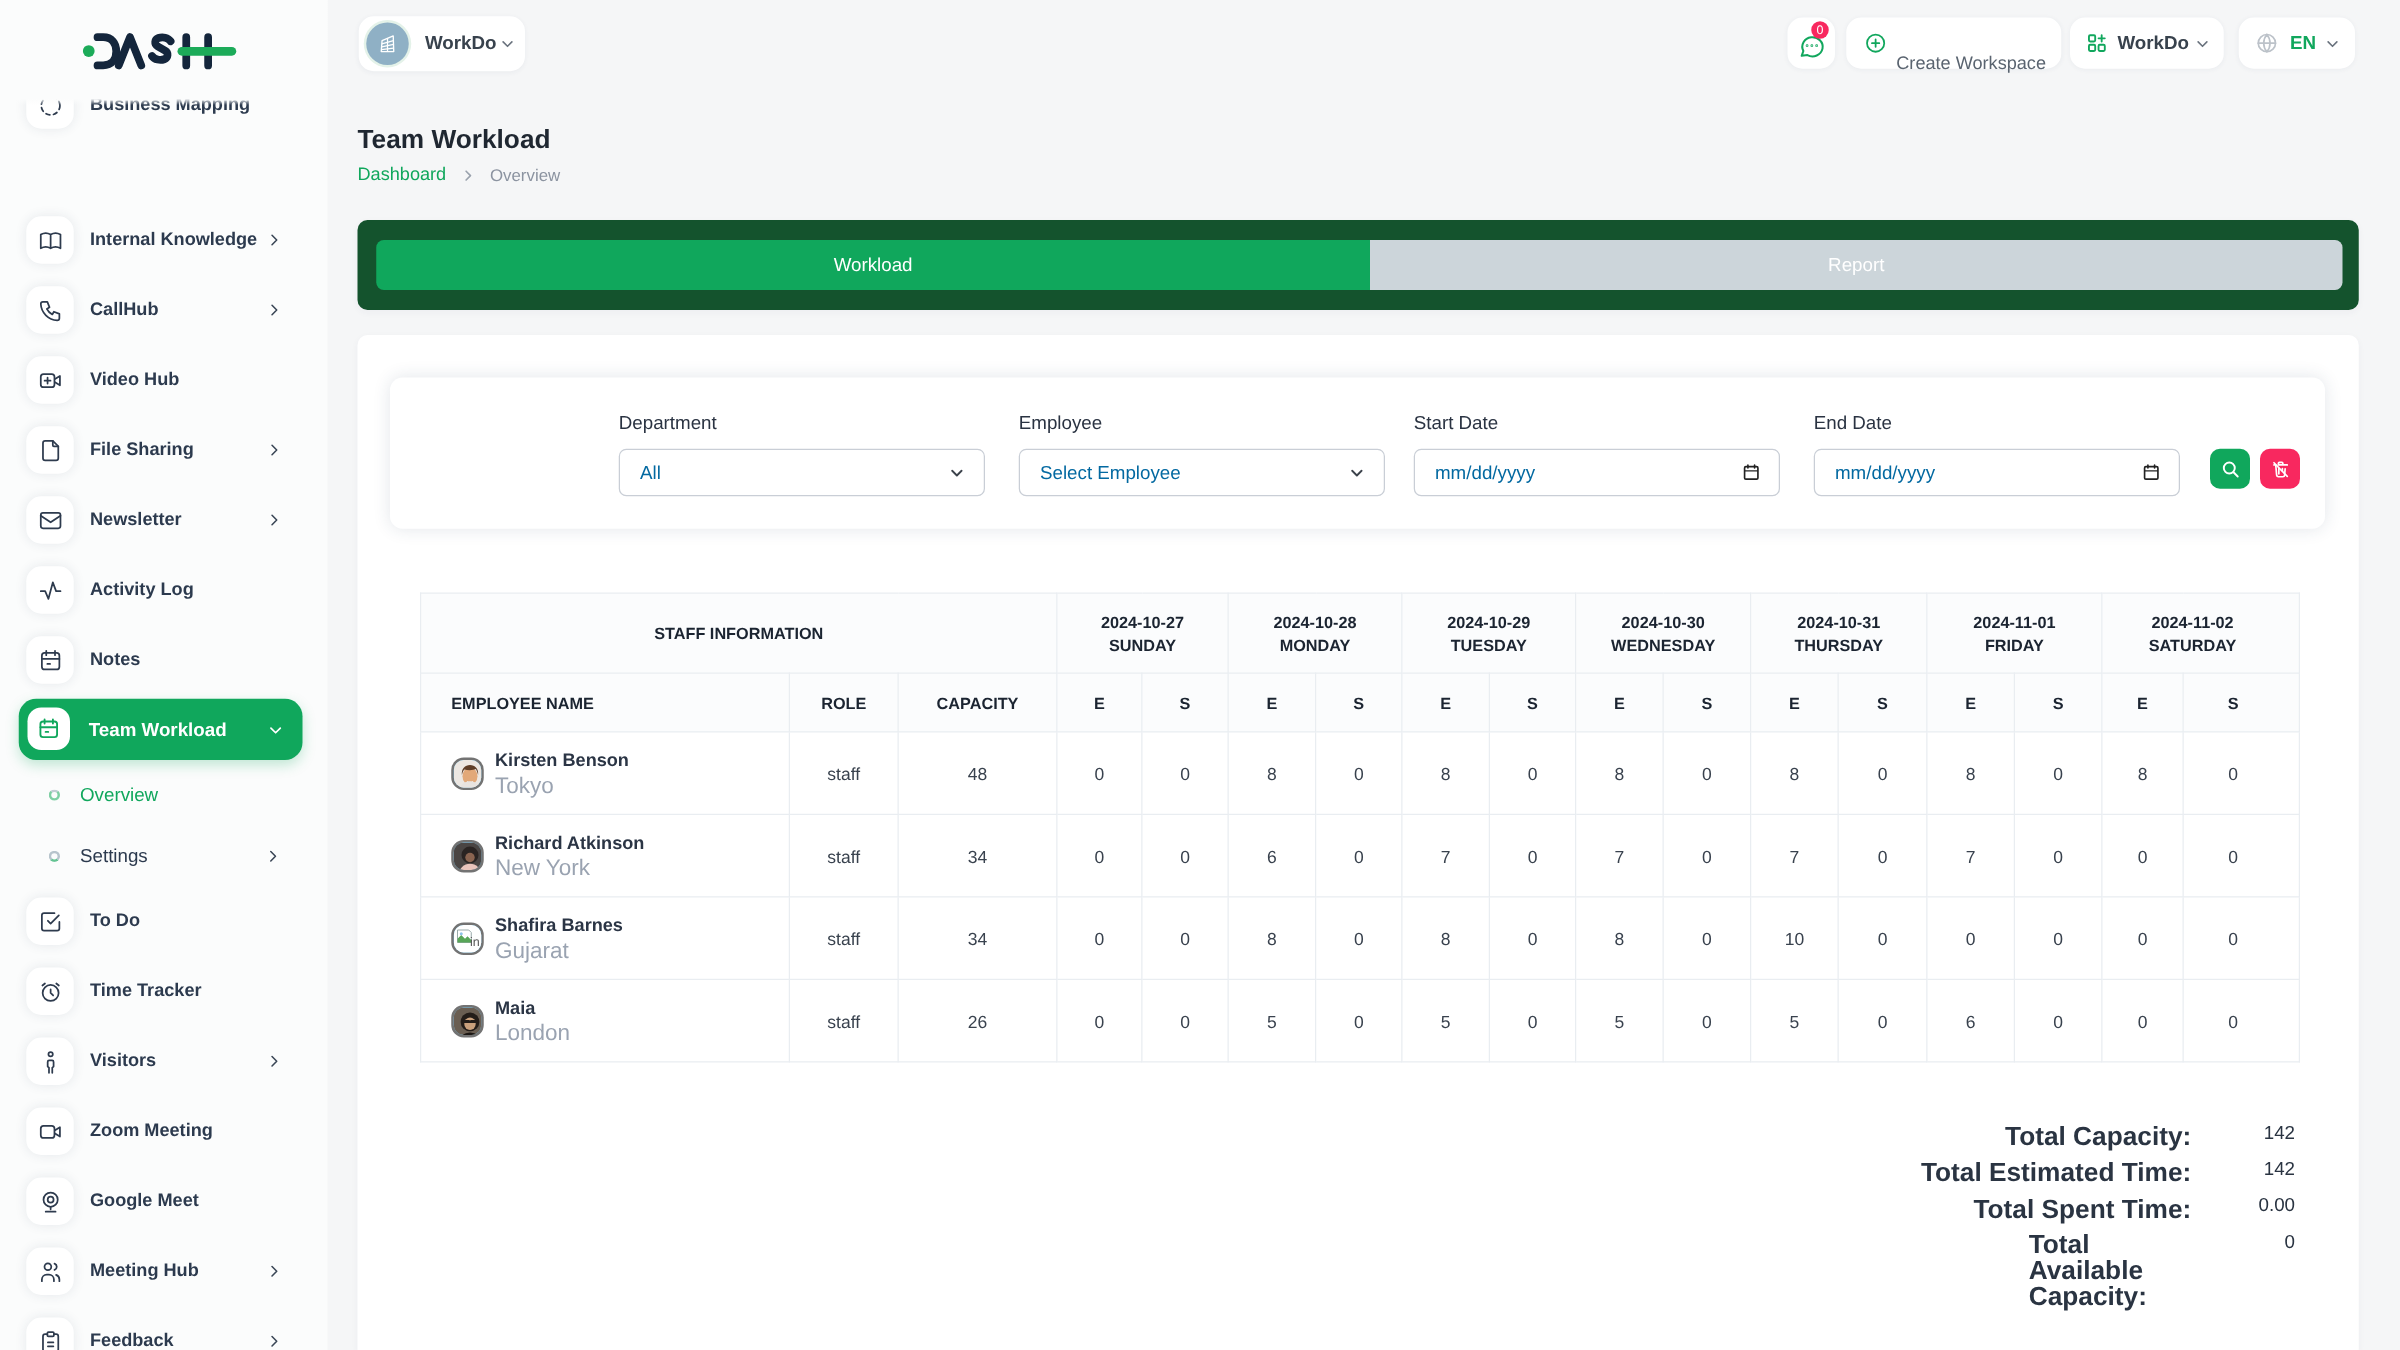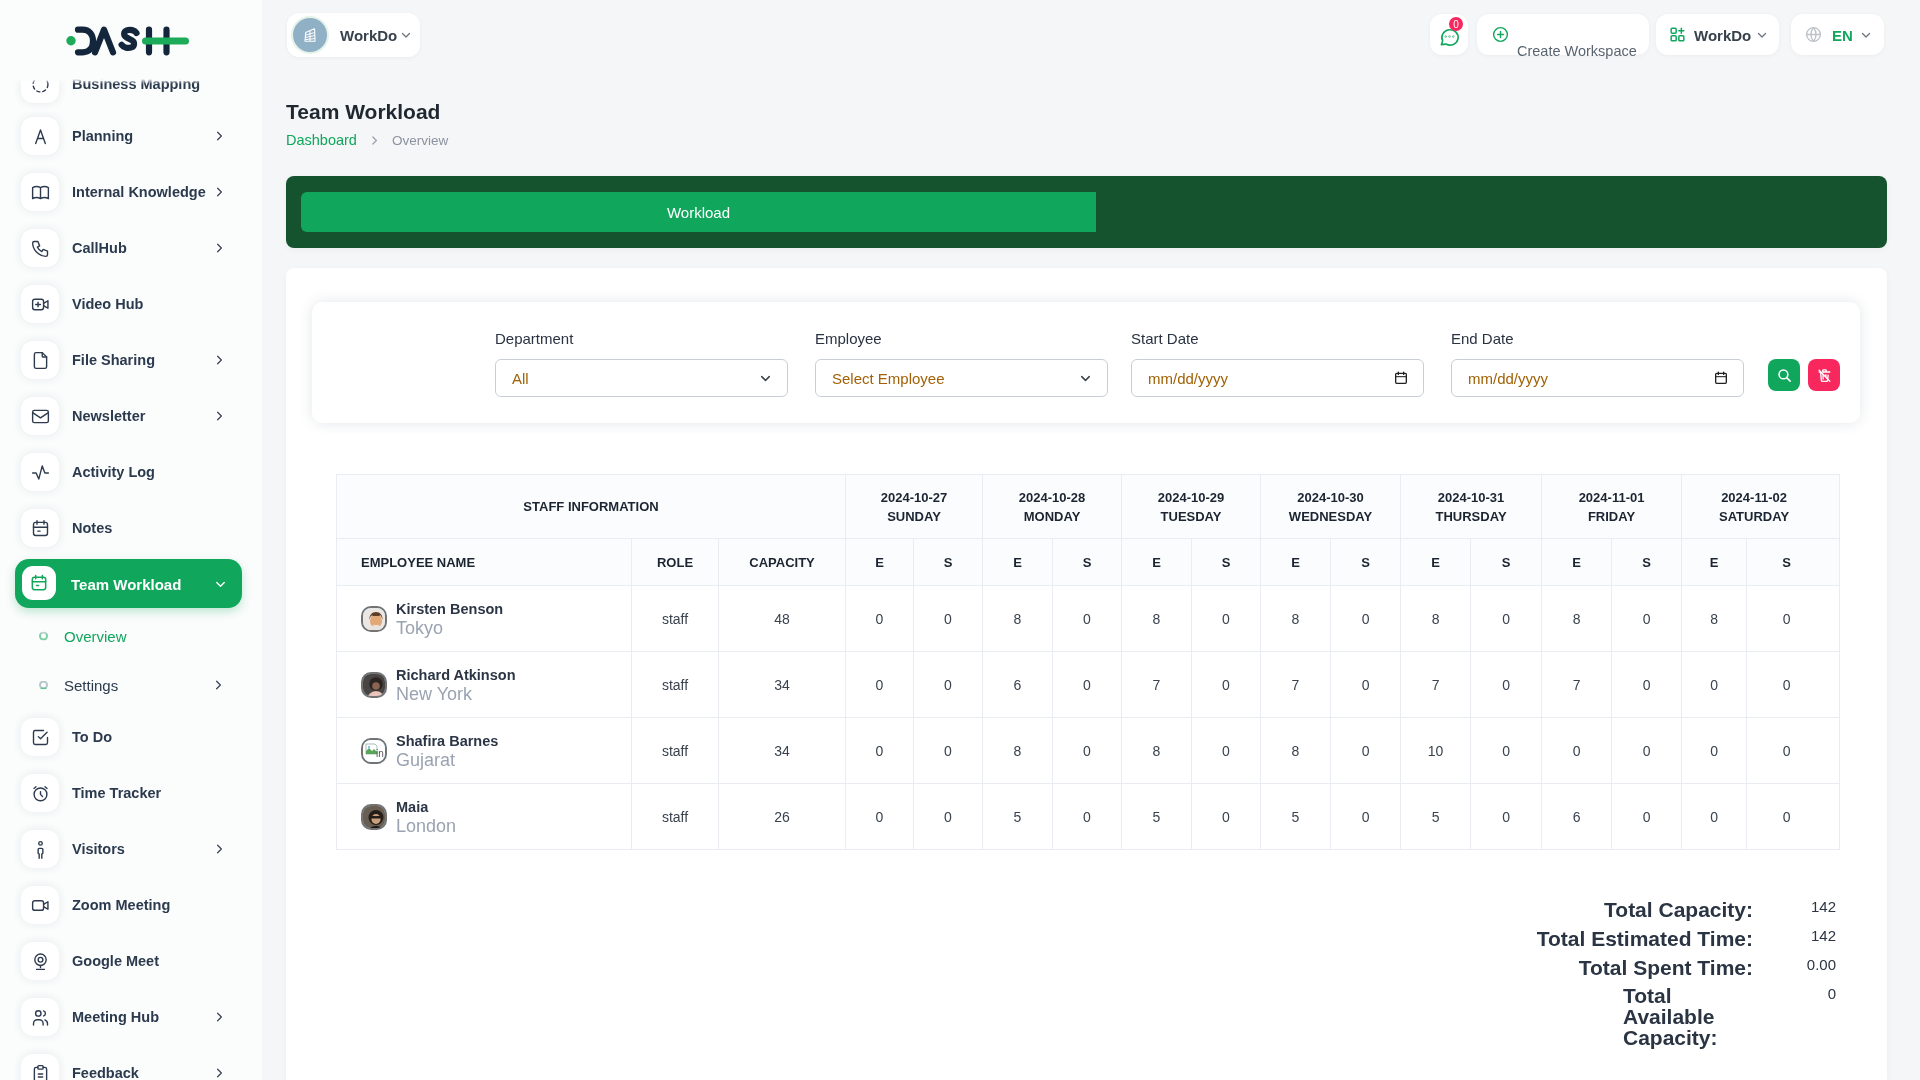--- a/index.html
+++ b/index.html
@@ -24,21 +24,21 @@
 
 #title{position:absolute;left:286px;top:100px;font-size:21px;font-weight:700;color:#1f2731;}
 #crumb{position:absolute;left:286px;top:132px;font-size:14.5px;color:#8b93a0;display:flex;align-items:center;gap:11px;}
 #crumb .green{color:#10a75c;}
 #tabcard{position:absolute;left:286px;top:176px;width:1601px;height:72px;background:#14532d;border-radius:8px;box-shadow:0 2px 6px rgba(40,60,90,.04);}
 #tabgreen{position:absolute;left:15px;top:16px;width:795px;height:40px;background:#10a75c;border-radius:6px 0 0 6px;display:flex;align-items:center;justify-content:center;color:#fff;font-size:15px;}
 #tabgray{position:absolute;left:810px;top:16px;width:778px;height:40px;background:#ccd5da;border-radius:0 6px 6px 0;display:flex;align-items:center;justify-content:center;color:#fff;font-size:15px;}
 #bigcard{position:absolute;left:286px;top:268px;width:1601px;height:812px;background:#fff;border-radius:8px 8px 0 0;box-shadow:0 2px 6px rgba(40,60,90,.04);}
 #filtercard{position:absolute;left:312px;top:302px;width:1548px;height:121px;background:#fff;border-radius:10px;box-shadow:0 0 14px rgba(40,60,90,.13);}
 .flabel{position:absolute;top:330px;font-size:15px;color:#2a3342;}
-.fin{position:absolute;top:359px;width:293px;height:38px;background:#fff;border:1px solid #c9ced6;border-radius:6px;font-size:15px;color:#a16207;display:flex;align-items:center;padding:0 14px 0 16px;}
+.fin{position:absolute;top:359px;width:293px;height:38px;background:#fff;border:1px solid #c9ced6;border-radius:6px;font-size:15px;color:#0369a1;display:flex;align-items:center;padding:0 14px 0 16px;}
 .fbtn{position:absolute;top:359px;width:32px;height:32px;border-radius:8px;display:flex;align-items:center;justify-content:center;}
 
 table{border-collapse:collapse;table-layout:fixed;}
 #wltable{position:absolute;left:336px;top:474px;width:1503px;}
 #wltable th,#wltable td{border:1px solid #e9edf1;font-weight:normal;}
 .h1 th,.h2 th{font-weight:700 !important;}
 .h1 div{line-height:19px;}
 .h1{height:64px;background:#fbfcfd;color:#1b2431;font-weight:700 !important;font-size:13px;text-align:center;}
 .h2{height:47px;background:#fbfcfd;color:#1b2431;font-size:13px;font-weight:700 !important;text-align:center;}
 .drow td{height:66px;background:#fff;text-align:center;font-size:14px;color:#39424e;}
@@ -58,33 +58,20 @@
 <div id="sidebar">
 
   <div class="mi" style="top:56px;">
     <div class="ib">
         <svg width="21" height="21" viewBox="0 0 24 24" fill="none" stroke="#2e3b4e" stroke-width="1.6" stroke-linecap="round" stroke-linejoin="round">
           <circle cx="12" cy="12" r="8.5" stroke-dasharray="3.6 3.4"></circle>
         </svg>
       </div>
     <div class="ml">Business Mapping</div>
   </div>
-  <div class="mi" style="top:108px;">
-    <div class="ib">
-        <svg width="21" height="21" viewBox="0 0 24 24" fill="none" stroke="#2e3b4e" stroke-width="1.6" stroke-linecap="round" stroke-linejoin="round">
-          <path d="M6.5 20L12 4.5L17.5 20M8.8 14.2h6.4"></path>
-        </svg>
-      </div>
-    <div class="ml">Planning</div>
-    <div class="chev">
-        <svg width="15" height="15" viewBox="0 0 24 24" fill="none" stroke="#3a4656" stroke-width="2" stroke-linecap="round" stroke-linejoin="round">
-          <path d="M9 6l6 6l-6 6"></path>
-        </svg>
-      </div>
-  </div>
   <div class="mi" style="top:164px;">
     <div class="ib">
         <svg width="21" height="21" viewBox="0 0 24 24" fill="none" stroke="#2e3b4e" stroke-width="1.6" stroke-linecap="round" stroke-linejoin="round">
           <path d="M3 6.5a9 9 0 0 1 9 0a9 9 0 0 1 9 0v12.5a9 9 0 0 0-9 0a9 9 0 0 0-9 0zM12 6.5v12.5"></path>
         </svg>
       </div>
     <div class="ml">Internal Knowledge</div>
     <div class="chev">
         <svg width="15" height="15" viewBox="0 0 24 24" fill="none" stroke="#3a4656" stroke-width="2" stroke-linecap="round" stroke-linejoin="round">
           <path d="M9 6l6 6l-6 6"></path>
@@ -354,20 +341,21 @@
   <div id="crumb">
       <span class="green">Dashboard</span>
       <svg width="13" height="13" viewBox="0 0 24 24" fill="none" stroke="#9aa2ad" stroke-width="2.4" stroke-linecap="round" stroke-linejoin="round">
         <path d="M9 5.5l6.5 6.5L9 18.5"></path>
       </svg>
       <span style="font-size:13.5px;">Overview</span>
     </div>
 
   <div id="tabcard">
     <div id="tabgreen">Workload</div>
+    <div id="tabgray">Report</div>
   </div>
 
   <div id="bigcard"></div>
   <div id="filtercard"></div>
   <div class="flabel" style="left:495px;">Department</div>
   <div class="flabel" style="left:815px;">Employee</div>
   <div class="flabel" style="left:1131px;">Start Date</div>
   <div class="flabel" style="left:1451px;">End Date</div>
   <div class="fin" style="left:495px;">All<svg style="margin-left:auto;" width="15" height="15" viewBox="0 0 24 24" fill="none" stroke="#3c434c" stroke-width="2.4" stroke-linecap="round" stroke-linejoin="round">
         <path d="M6 9l6 6l6-6"></path>

